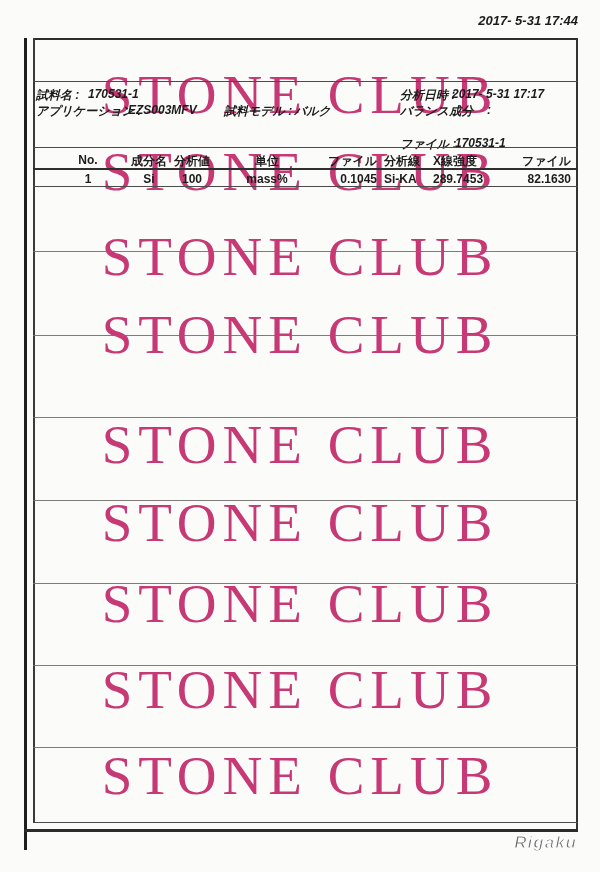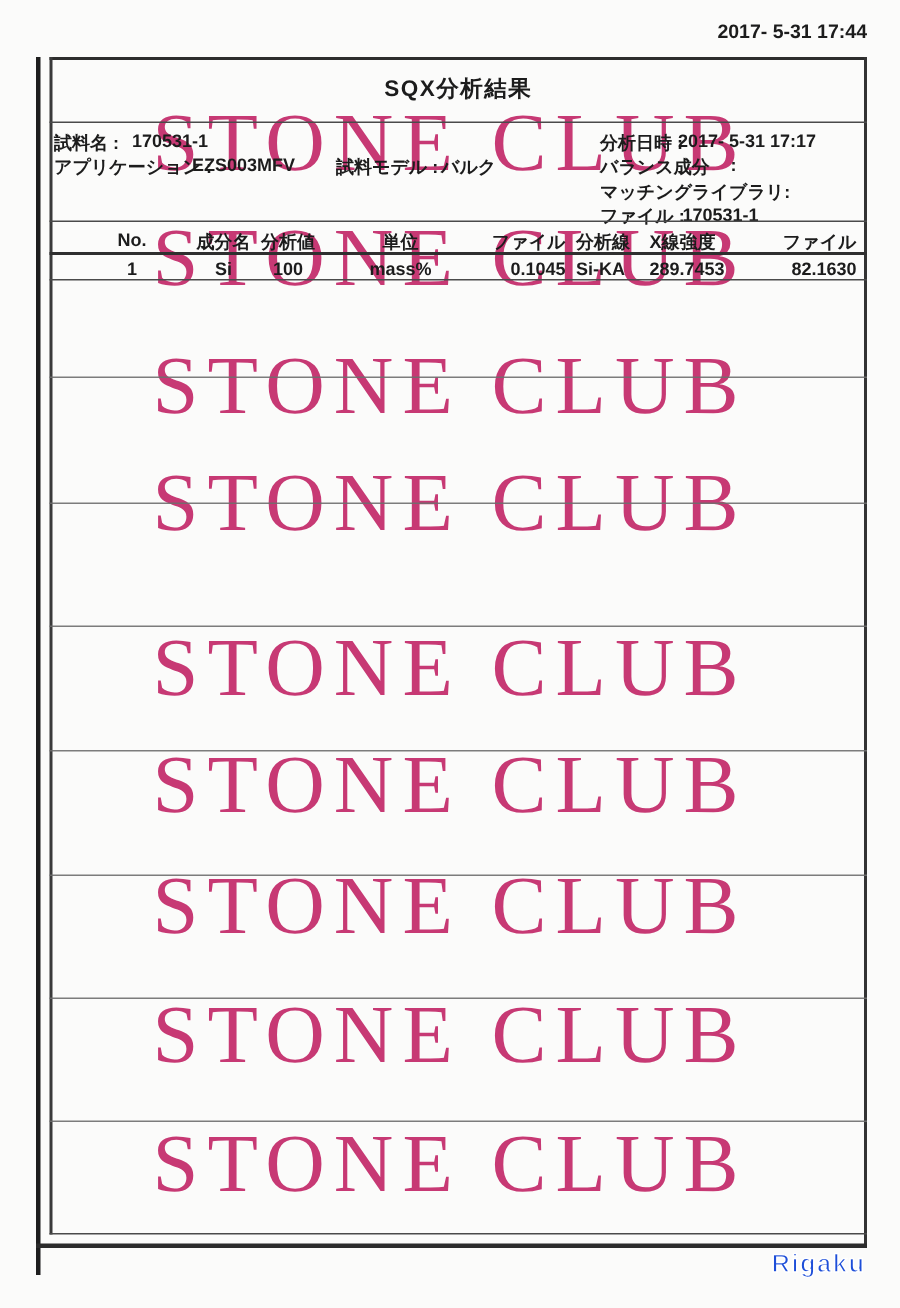--- a/index.html
+++ b/index.html
@@ -11,42 +11,42 @@
   }
   
   .wm{
     position:absolute;left:50%;transform:translateX(-50%);
     z-index:1;white-space:nowrap;
     font-family:Liberation Serif, serif;
     font-size:55px;line-height:60px;letter-spacing:6px;
     color:#be185d;opacity:.85;user-select:none;
   }
   
-  .abs{position:absolute;z-index:2;}
+  .abs{position:absolute;z-index:2;font-style:italic;}
   .hline{position:absolute;left:33px;width:545px;height:1px;background:#4a4a4a;z-index:2;}
   .hline.body{background:#6e6e6e;opacity:.9;}
   .hline.thick{height:2px;background:#2f2f2f;}
   .vline{position:absolute;background:#3a3a3a;z-index:2;}
   
   .ts{font-size:13px;font-weight:700;}
   .title{font-size:15px;font-weight:700;letter-spacing:1px;text-align:center;}
   .info{font-size:12px;font-weight:700;white-space:nowrap;}
   .cell{position:absolute;font-size:12px;font-weight:700;white-space:nowrap;}
   .c0{left:40px;width:30px;text-align:center;}
   .c1{left:86px;width:60px;text-align:center;}
   .c2{left:133px;width:52px;text-align:center;}
   .c3{left:206px;width:56px;text-align:center;}
   .c4{left:282px;width:62px;text-align:right;}
   .c5{left:351px;width:62px;text-align:left;}
   .c6{left:400px;width:64px;text-align:left;}
   .c7{left:474px;width:64px;text-align:right;}
   .row{position:absolute;left:33px;width:545px;height:16px;z-index:2;}
   .rigaku{
     font-size:17px;font-weight:800;letter-spacing:1px;
-    color:#1d4ed8;-webkit-text-stroke:1px #ffffff;
+    color:#737373;-webkit-text-stroke:1px #ffffff;
     font-family:"Liberation Sans","DejaVu Sans",sans-serif;
   }
 </style>
 </head>
 <body>
 
 <div class="page">
 
   <div class="wm" style="top:65px">STONE CLUB</div>
   <div class="wm" style="top:142px">STONE CLUB</div>
@@ -58,36 +58,34 @@
   <div class="wm" style="top:660px">STONE CLUB</div>
   <div class="wm" style="top:746px">STONE CLUB</div>
 
   <div class="abs ts" style="top:13px;right:22px">2017- 5-31 17:44</div>
 
   <div class="abs" style="left:33px;top:38px;width:545px;height:2px;background:#2d2d2d"></div>
   <div class="vline" style="left:33px;top:38px;width:2px;height:785px"></div>
   <div class="vline" style="left:576px;top:38px;width:2px;height:794px;background:#333"></div>
   <div class="vline" style="left:24px;top:38px;width:3px;height:812px;background:#1e1e1e"></div>
 
-  <div class="abs title" style="left:33px;top:50px;width:545px">SQX分析結果</div>
   <div class="hline" style="top:81px"></div>
 
   <div class="abs info" style="left:36px;top:87px">試料名 :</div>
   <div class="abs info" style="left:88px;top:87px">170531-1</div>
   <div class="abs info" style="left:400px;top:87px">分析日時 :</div>
   <div class="abs info" style="left:452px;top:87px">2017- 5-31 17:17</div>
 
   <div class="abs info" style="left:36px;top:103px">アプリケーション :</div>
   <div class="abs info" style="left:128px;top:103px">EZS003MFV</div>
   <div class="abs info" style="left:224px;top:103px">試料モデル :</div>
   <div class="abs info" style="left:294px;top:103px">バルク</div>
   <div class="abs info" style="left:400px;top:103px">バランス成分</div>
   <div class="abs info" style="left:487px;top:103px">:</div>
 
-  <div class="abs info" style="left:400px;top:120px">マッチングライブラリ:</div>
   <div class="abs info" style="left:400px;top:136px">ファイル :</div>
   <div class="abs info" style="left:455px;top:136px">170531-1</div>
 
   <div class="hline" style="top:147px"></div>
 
   <div class="row" style="top:153px">
     <div class="cell c0">No.</div>
     <div class="cell c1">成分名</div>
     <div class="cell c2">分析値</div>
     <div class="cell c3">単位</div>

